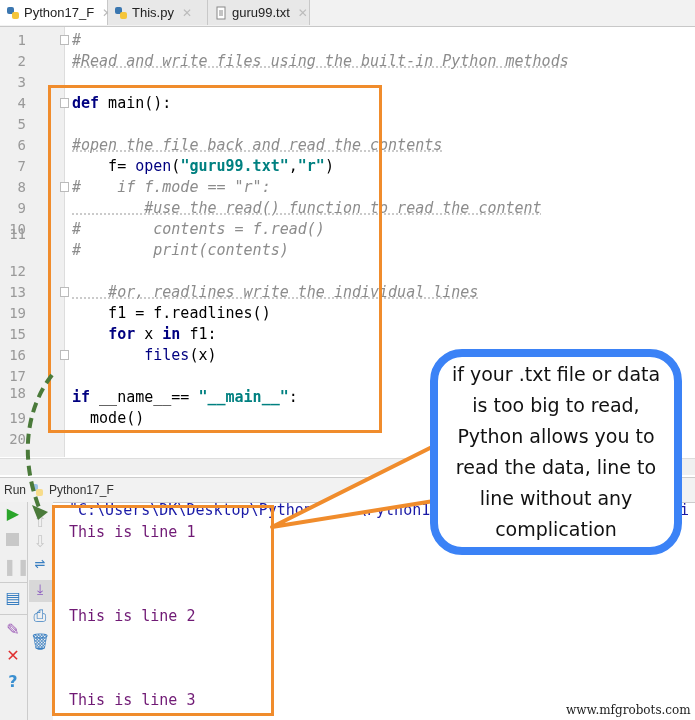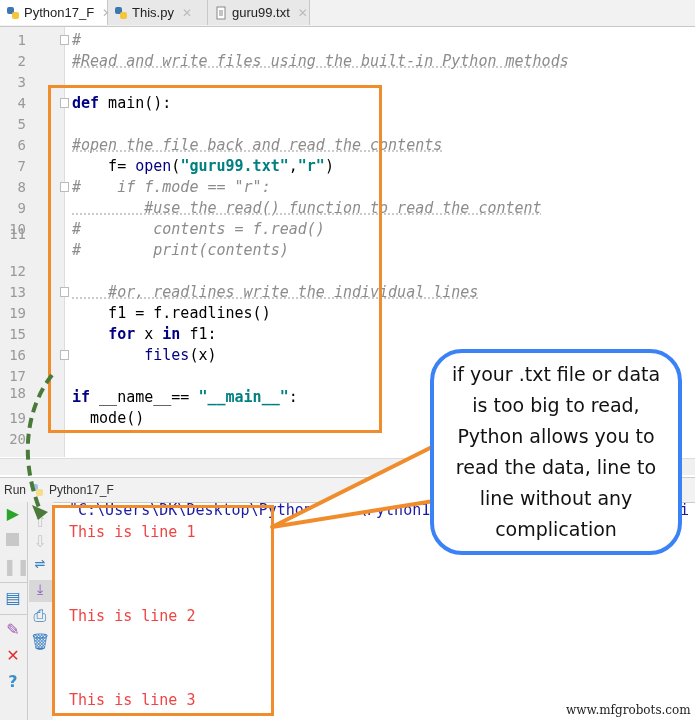--- a/index.html
+++ b/index.html
@@ -16,22 +16,22 @@
   .kw{color:#000080;font-weight:bold;}
   .str{color:#008080;font-weight:bold;}
   .fn{color:#000080;}
   .under{text-decoration:underline dotted #bbb;}
   .orange{position:absolute;border:3px solid #f08c2c;box-sizing:border-box;}
   .editor-bottom{position:absolute;left:0;top:458px;width:695px;height:16px;background:#f0f0f0;border-top:1px solid #ddd;}
   .runbar{position:absolute;left:0;top:477px;width:695px;height:24px;background:#f2f2f2;border-top:1px solid #ccc;border-bottom:1px solid #ccc;font-family:"Liberation Sans",sans-serif;font-size:12px;color:#333;}
   .sidebar1{position:absolute;left:0;top:502px;width:27px;height:218px;background:#f0f0f0;border-right:1px solid #ccc;}
   .sidebar2{position:absolute;left:28px;top:502px;width:25px;height:218px;background:#f0f0f0;}
   .ticon-s{position:absolute;font-size:16px;width:20px;text-align:center;font-family:"DejaVu Sans",sans-serif;}
-  .out{position:absolute;left:69px;font-size:15px;white-space:pre;color:#ef4444;}
-  .bubble{position:absolute;left:430px;top:349px;width:252px;height:206px;border:4px solid #3b82f6;border-radius:32px;background:#fff;box-sizing:border-box;display:flex;align-items:center;justify-content:center;text-align:center;font-family:"DejaVu Sans",sans-serif;font-size:19px;line-height:31px;color:#111;padding:10px;}
+  .out{position:absolute;left:69px;font-size:15px;white-space:pre;color:#701a75;}
+  .bubble{position:absolute;left:430px;top:349px;width:252px;height:206px;border:8px solid #3b82f6;border-radius:32px;background:#fff;box-sizing:border-box;display:flex;align-items:center;justify-content:center;text-align:center;font-family:"DejaVu Sans",sans-serif;font-size:19px;line-height:31px;color:#111;padding:10px;}
   .watermark{position:absolute;left:566px;top:703px;font-family:"DejaVu Serif",serif;font-size:12px;color:#222;}
 </style>
 </head>
 <body>
 
 <div class="tabbar">
   <div class="tab active" style="left:0;width:108px;">
     <span class="ticon">
       <svg width="14" height="14" viewBox="0 0 14 14">
           <rect x="1" y="1" width="7" height="7" rx="2" fill="#3b77b0"></rect>

